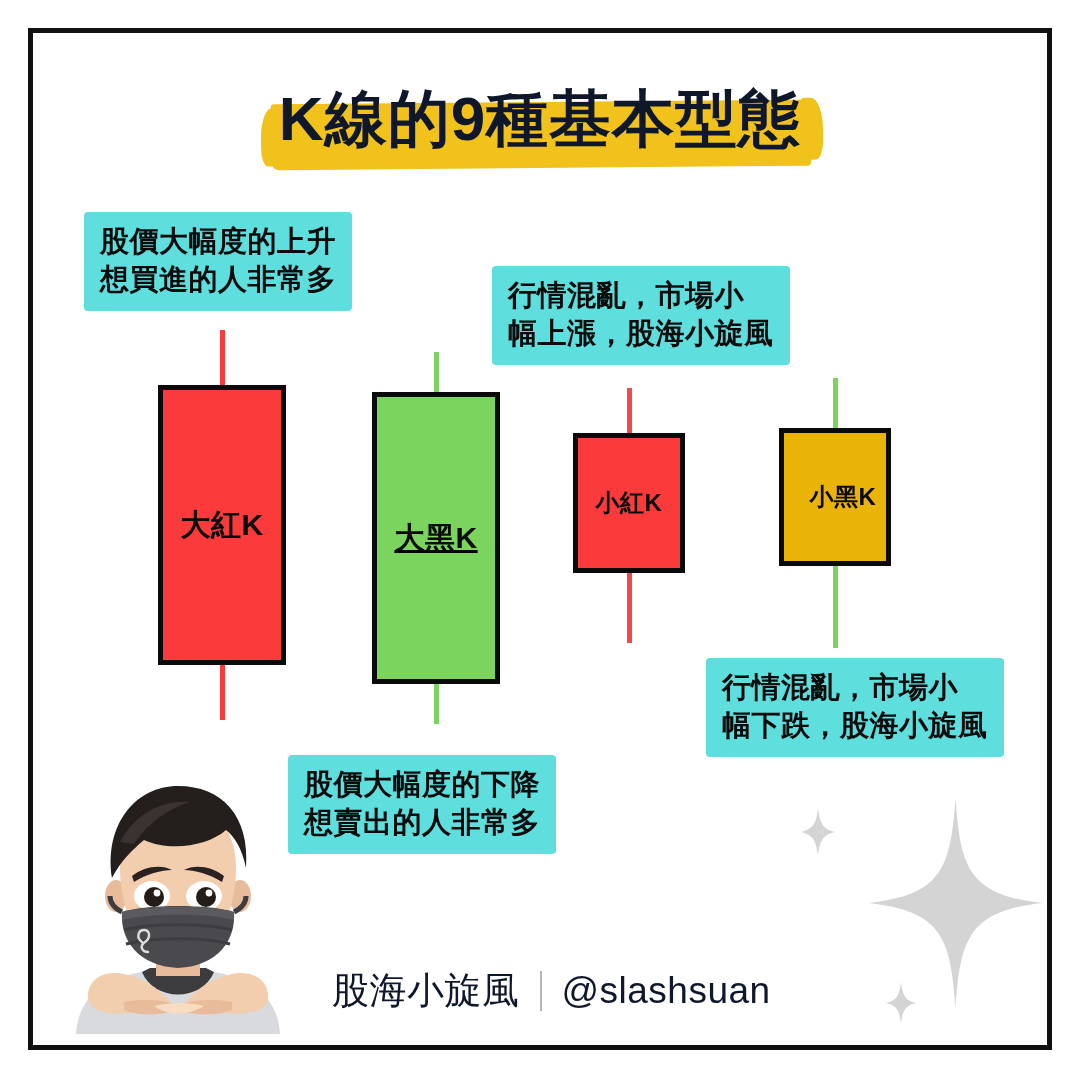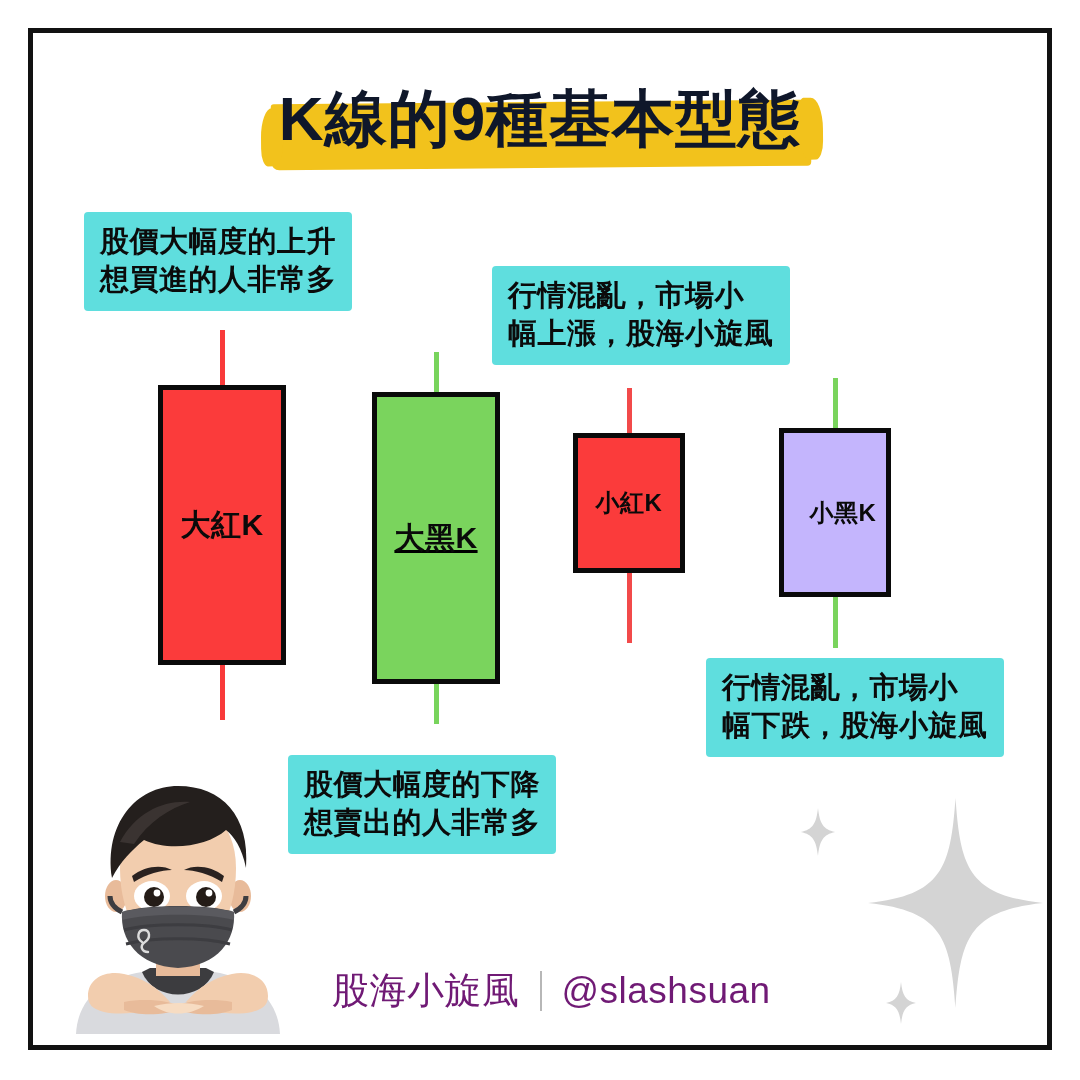--- a/index.html
+++ b/index.html
@@ -151,41 +151,41 @@
   #candle-big-green .body { top: 40px; height: 292px; background: #7ad45d; text-decoration: underline; }
 
   
   #candle-small-red { left: 573px; top: 388px; width: 112px; height: 255px; }
   #candle-small-red .wick { top: 0;   height: 255px; background: #f24a4a; }
   #candle-small-red .body { top: 45px; height: 140px; background: #fb3b3b; }
 
   
   #candle-small-green { left: 779px; top: 378px; width: 112px; height: 270px; }
   #candle-small-green .wick { top: 0;   height: 270px; background: #7ad45d; }
-  #candle-small-green .body { top: 50px; height: 169px; background: #c4b5fd; padding-left: 16px; }
+  #candle-small-green .body { top: 50px; height: 138px; background: #eab308; padding-left: 16px; }
 
   
   #avatar {
     position: absolute;
     left: 58px;
     top: 772px;
     width: 240px;
     height: 262px;
   }
   #avatar svg { display: block; width: 100%; height: 100%; }
 
   
   .footer {
     position: absolute;
     left: 332px;
     top: 966px;
     display: flex;
     align-items: center;
     gap: 20px;
-    color: #701a75;
+    color: #0f172a;
     font-size: 37px;
     font-weight: 400;
     letter-spacing: 0.5px;
     font-family: "Liberation Sans", "DejaVu Sans", sans-serif;
   }
   .footer .divider {
     display: inline-block;
     width: 2px;
     height: 40px;
     background: #b7b7b7;

